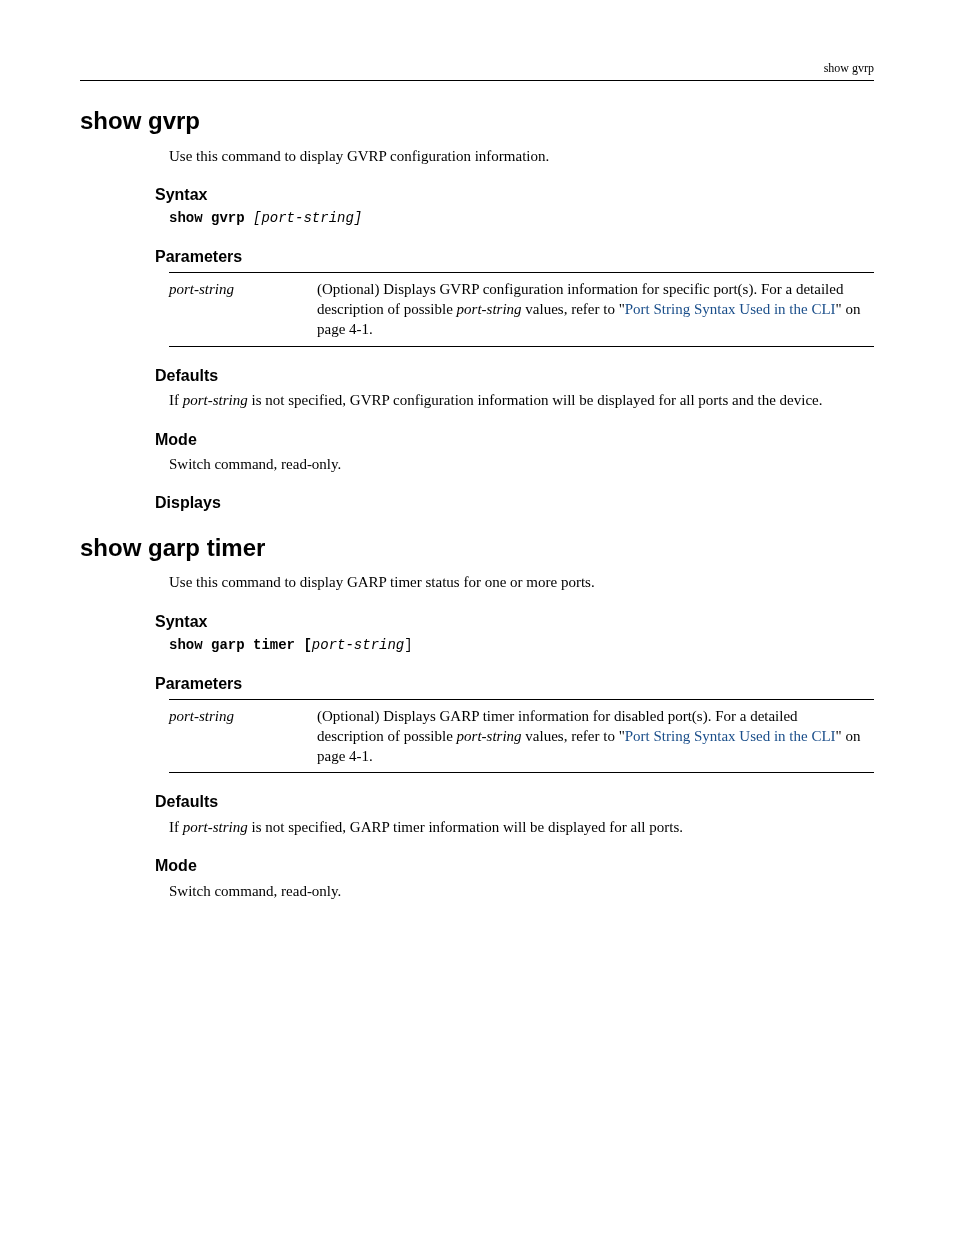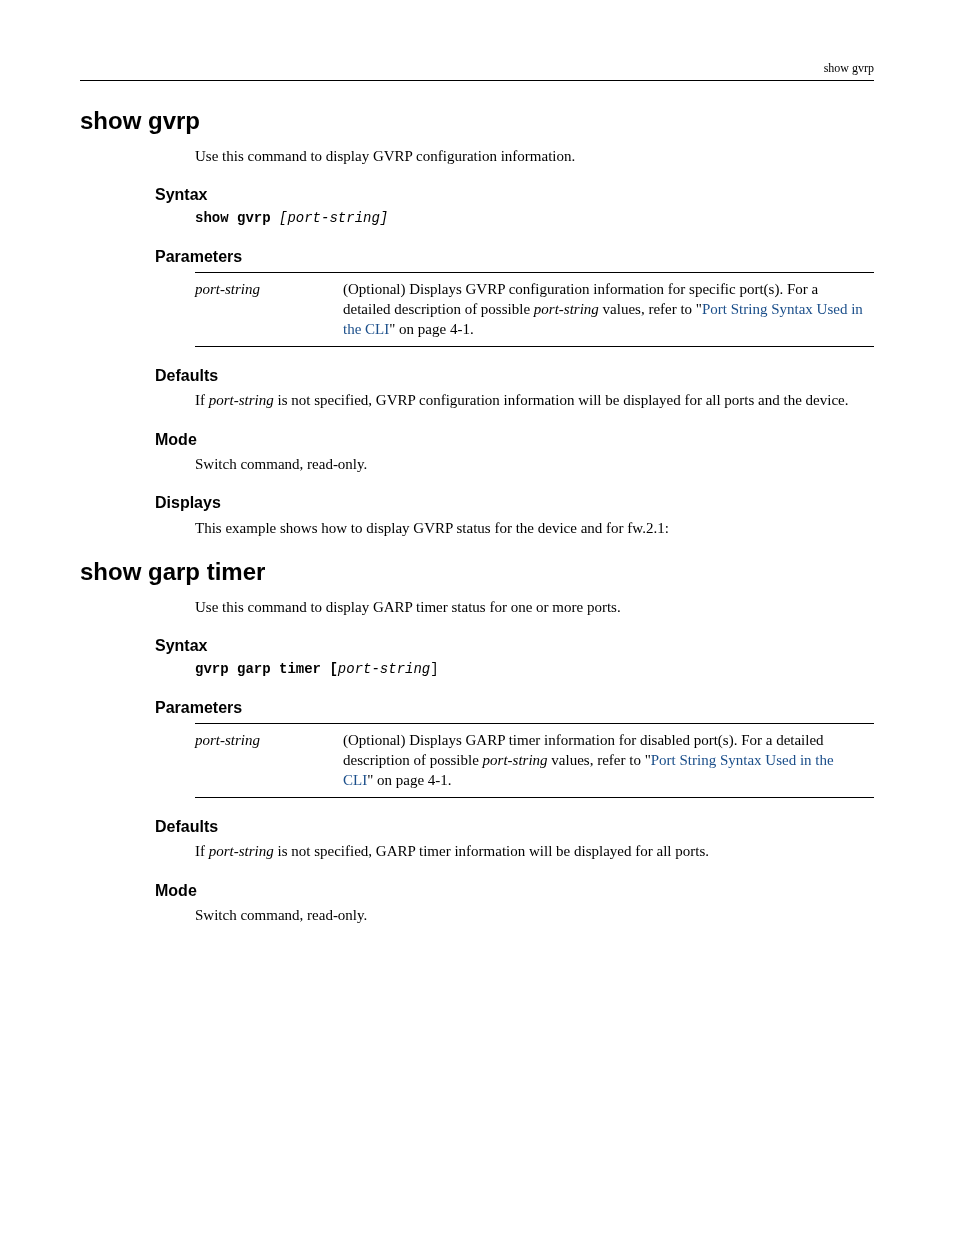--- a/index.html
+++ b/index.html
@@ -19,21 +19,21 @@
     border-bottom: 1px solid #000;
     margin-bottom: 24px;
   }
   h1.cmd-title {
     font-family: Arial, Helvetica, sans-serif;
     font-weight: bold;
     font-size: 24px;
     margin: 18px 0 8px 0;
   }
   .body-indent {
-    margin-left: 115px;
+    margin-left: 89px;
   }
   .body-indent p { margin: 4px 0 10px 0; }
   h2.section {
     font-family: Arial, Helvetica, sans-serif;
     font-weight: bold;
     font-size: 16px;
     color: #000000;
     margin: 18px 0 4px 75px;
   }
   pre.code, .mono {
@@ -97,31 +97,30 @@
   </p>
 </div>
 
 <h2 class="section">Mode</h2>
 <div class="body-indent">
   <p>Switch command, read-only.</p>
 </div>
 
 <h2 class="section">Displays</h2>
 <div class="body-indent">
-  <p>This example shows how to display GVRP status for the device and for fw.2.1:</p>
 </div>
 
 <h1 class="cmd-title">show garp timer</h1>
 <div class="body-indent">
   <p>Use this command to display GARP timer status for one or more ports.</p>
 </div>
 
 <h2 class="section">Syntax</h2>
 <div class="body-indent">
-  <pre class="code"><span class="bold">gvrp garp timer [</span><span class="ital">port-string</span><span>]</span></pre>
+  <pre class="code"><span class="bold">show garp timer [</span><span class="ital">port-string</span><span>]</span></pre>
 </div>
 
 <h2 class="section">Parameters</h2>
 <div class="body-indent">
   <table class="param">
     <tbody>
         <tr>
       <td class="param-name">port-string</td>
       <td>
         <span>(Optional) Displays GARP timer information for disabled port(s). For a detailed description of possible </span><span class="ital">port-string</span><span> values, refer to "</span><a class="link" href="#">Port String Syntax Used in the CLI</a><span>" on page 4-1.</span>

